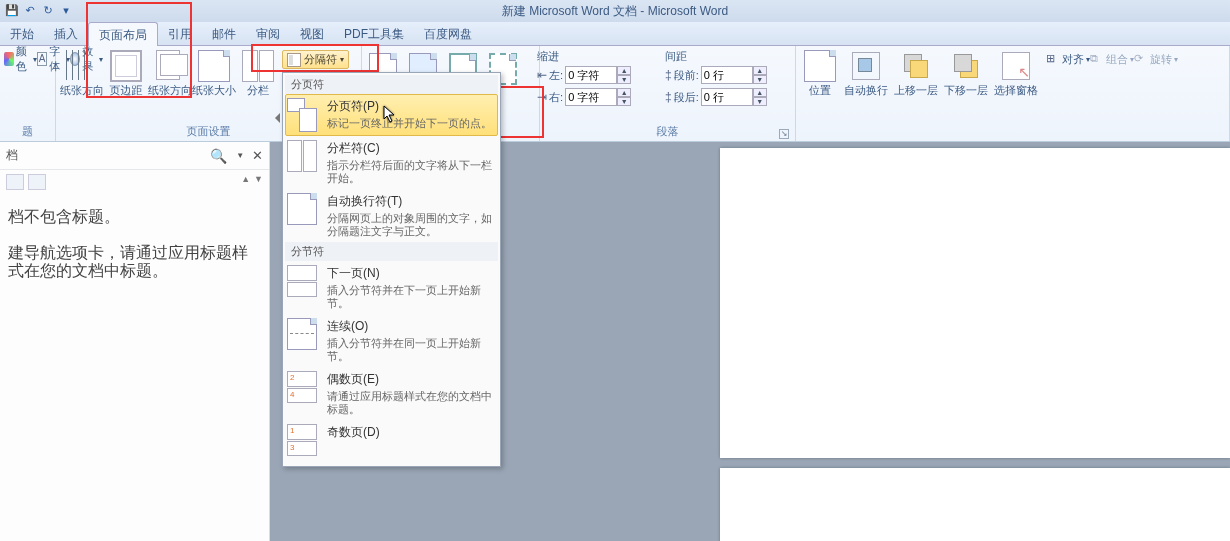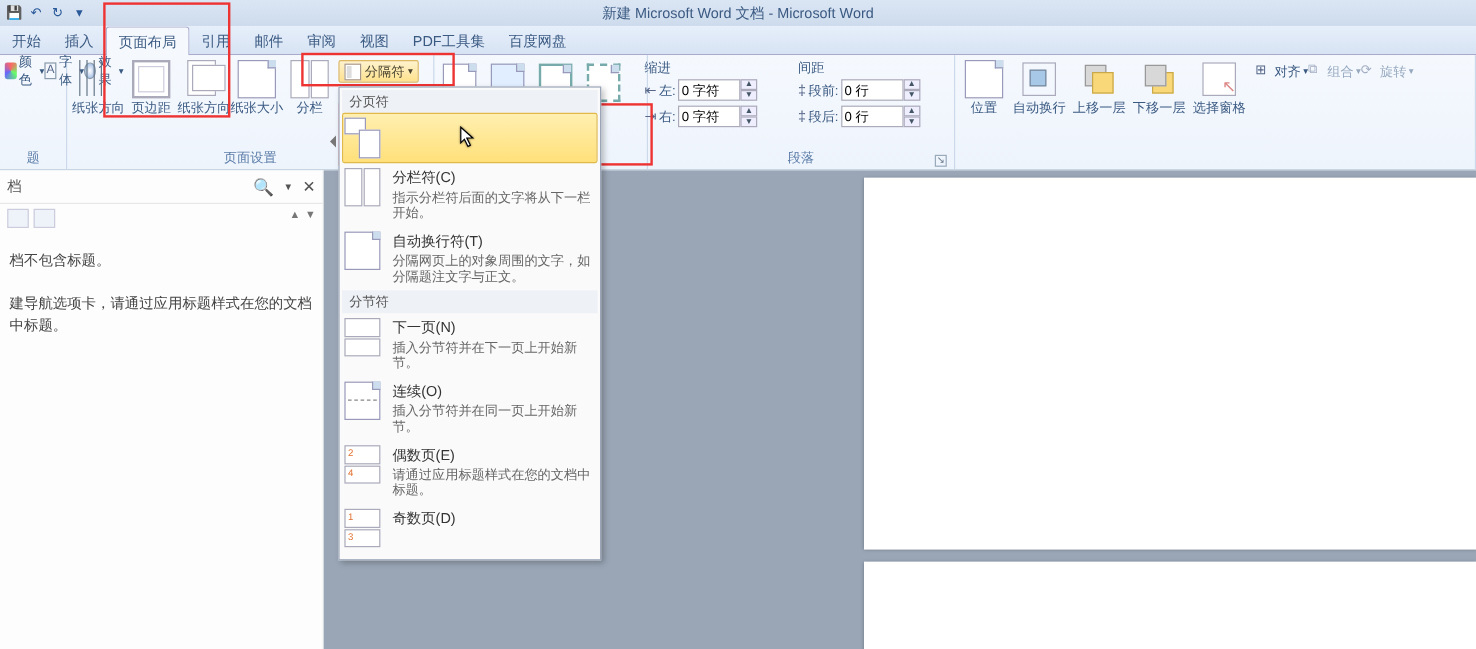--- a/index.html
+++ b/index.html
@@ -38,21 +38,21 @@
   
   .redbox { position:absolute; border:2px solid #e33; pointer-events:none; z-index:50;}
   
   
   .leftpane { position:absolute; left:0; top:142px; width:270px; height:399px; border-right:1px solid #d6dbe0; background:#fdfdfd; }
   .leftpane .lphdr { height:28px; display:flex; align-items:center; justify-content:space-between; padding:0 6px; border-bottom:1px solid #e5e7e9;}
   .leftpane .lphdr .srch { color:#888; font-size:14px;}
   .leftpane .lphdr .x { color:#555; font-size:13px;}
   .leftpane .lptabs { display:flex; gap:4px; padding:4px 6px; }
   .leftpane .lptabs .lpt { width:18px; height:16px; border:1px solid #ccd; background:#eef3fa;}
-  .leftpane .lptxt { padding: 14px 8px; color:#444; font-size:12px; line-height:18px;}
+  .leftpane .lptxt { padding: 14px 8px; color:#444; font-size:16px; line-height:18px;}
   
   
   .docarea { position:absolute; left:270px; top:142px; right:0; bottom:0; background:#9aa6b6; }
   .page { position:absolute; background:#fff; box-shadow:0 0 3px rgba(0,0,0,.3); }
   
   
   .dropdown { position:absolute; left:282px; top:72px; width:219px; background:#fafafa; border:1px solid #9aa6b8; box-shadow:2px 2px 5px rgba(0,0,0,.25); z-index:100; padding:2px 2px 4px 2px;}
   .dropdown .ddheader { background:#eef1f5; color:#555; padding:2px 6px; font-size:11px;}
   .ddrow { display:flex; padding:4px 2px; gap:6px; }
   .ddrow .ddicon { width:34px; height:34px; flex-shrink:0; }
@@ -344,20 +344,24 @@
   <div class="dd-sidearrow"></div>
   <div class="ddheader">分页符</div>
 
   <div class="ddrow hover">
     <div class="ddicon">
         <div class="ic-break">
           <div class="pg" style="left:0;top:0;height:14px;"></div>
           <div class="pg" style="left:12px;top:10px;"></div>
         </div>
       </div>
+    <div class="ddtxt">
+        <div class="ddtitle">分页符(P)</div>
+        <div class="dddesc">标记一页终止并开始下一页的点。</div>
+      </div>
   </div>
   <div class="ddrow">
     <div class="ddicon">
         <div class="ic-split" style="width:30px;height:32px;">
           <div></div>
           <div></div>
         </div>
       </div>
     <div class="ddtxt">
         <div class="ddtitle">分栏符(C)</div>

